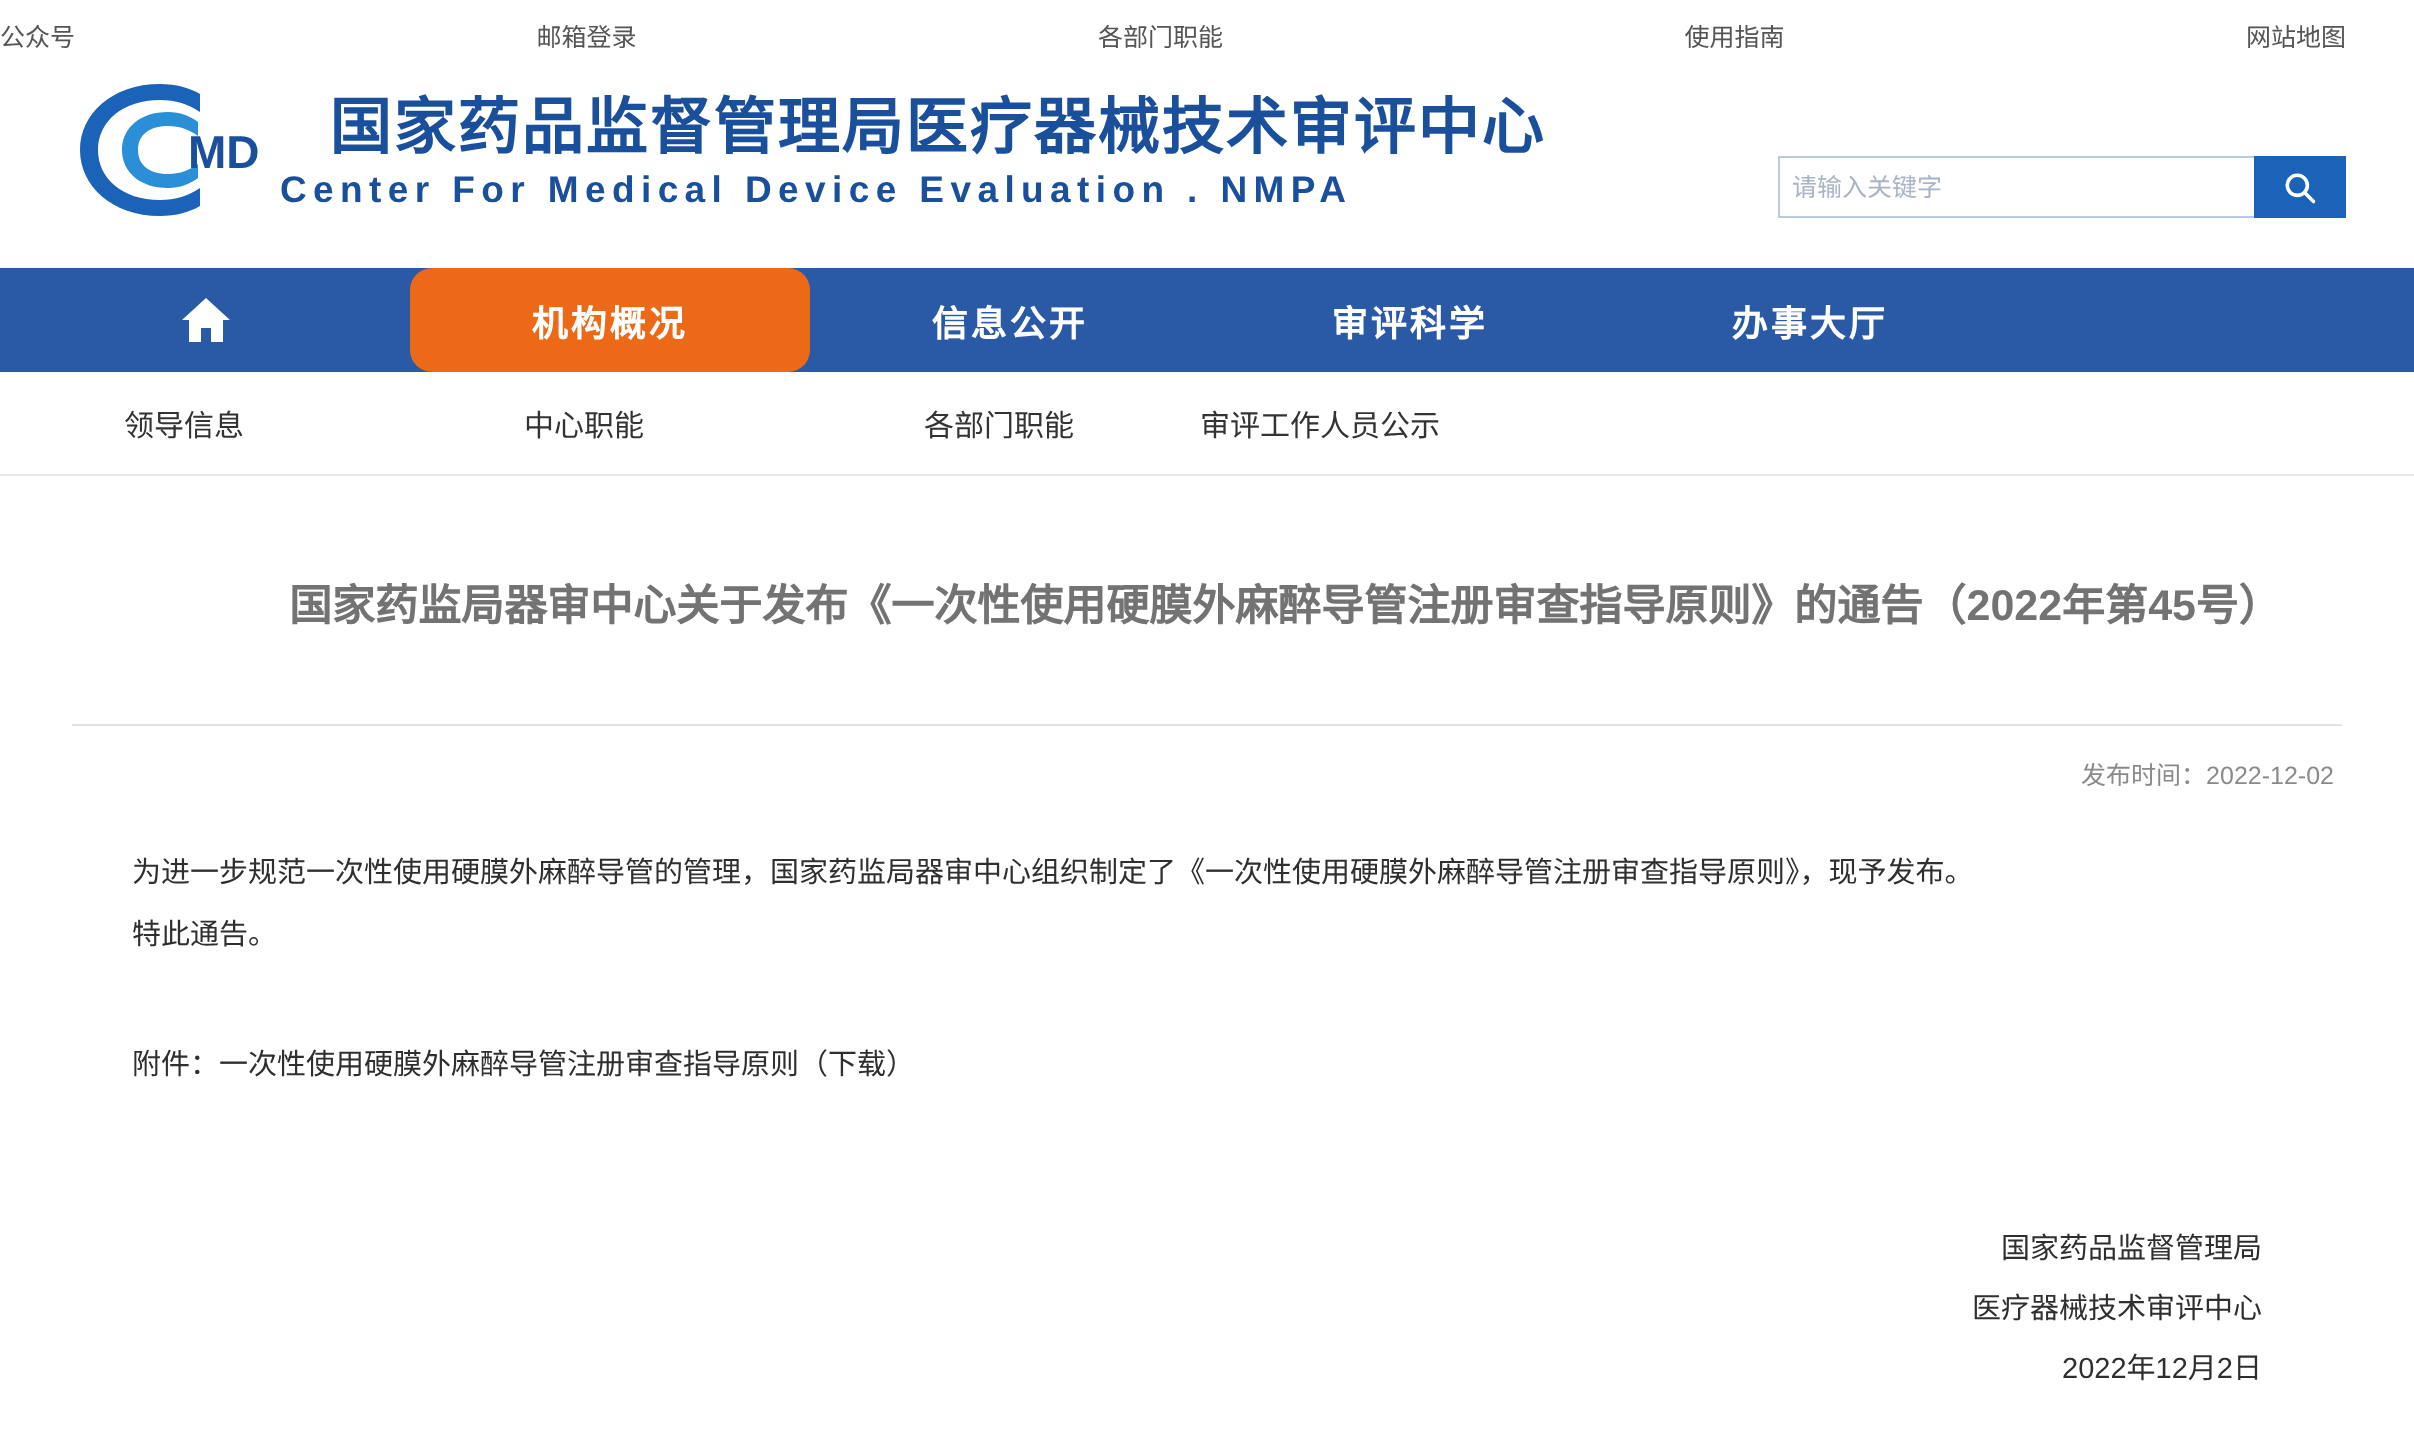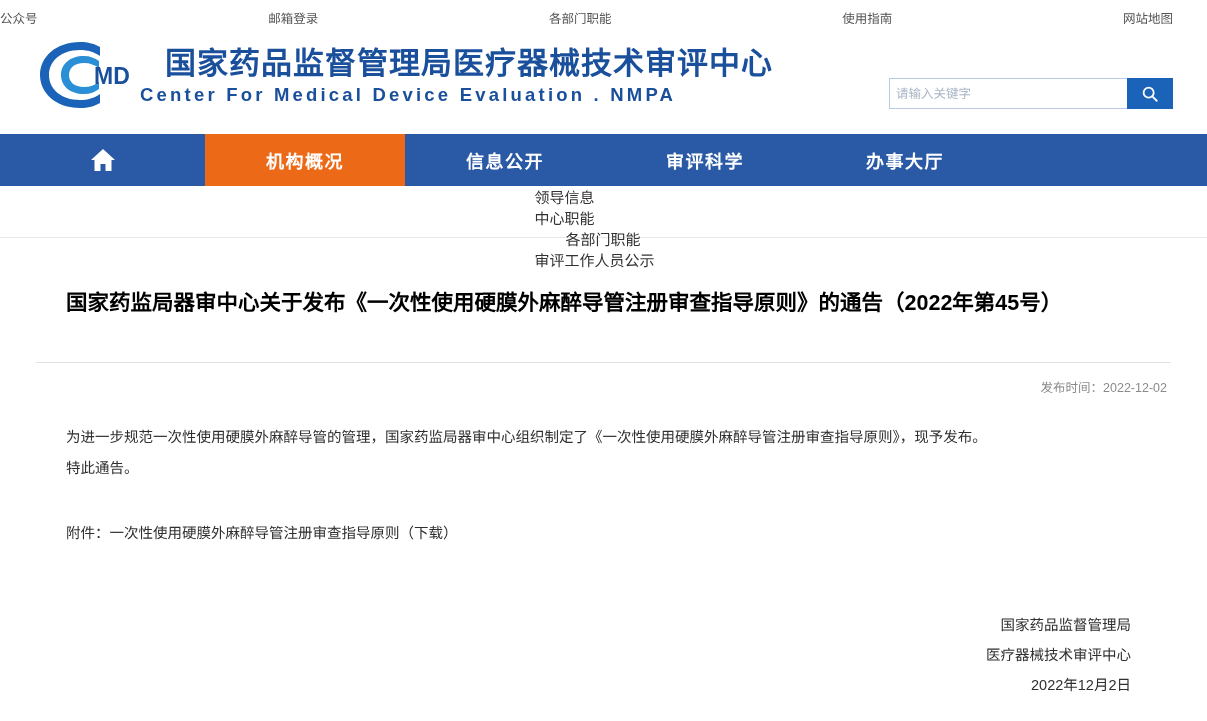--- a/index.html
+++ b/index.html
@@ -123,55 +123,55 @@
   .nav-item {
     width: 200px;
     display: flex;
     align-items: center;
     justify-content: center;
     color: #fff;
     font-size: 18px;
     font-weight: bold;
     letter-spacing: 1.5px;
     cursor: pointer;
+    border-radius: 11px;
   }
   .nav-item.active { background: #ec6a17; }
 
   
   .subnav {
     height: 52px;
     background: #fff;
     display: flex;
     align-items: center;
     padding-left: 62px;
     gap: 0;
     border-bottom: 1px solid #e8e8e8;
-    flex-direction: column;
   }
   .subnav-item {
     font-size: 15px;
     color: #333;
     cursor: pointer;
     margin-right: 0;
   }
   .sn0 { width: 200px; }
   .sn1 { width: 200px; }
   .sn2 { width: 138px; }
   .sn3 { width: 200px; }
 
   
   .content {
     padding: 0 36px;
   }
   .article-title {
     font-size: 21.5px;
     font-weight: bold;
-    color: #000000;
+    color: #737373;
     line-height: 1.65;
-    text-align: left;
+    text-align: right;
     padding: 34px 30px 26px 30px;
   }
   .meta-row {
     border-top: 1px solid #e2e2e2;
     padding: 14px 4px 0 0;
     text-align: right;
     font-size: 12.5px;
     color: #8a8a8a;
   }
   .body-text {

